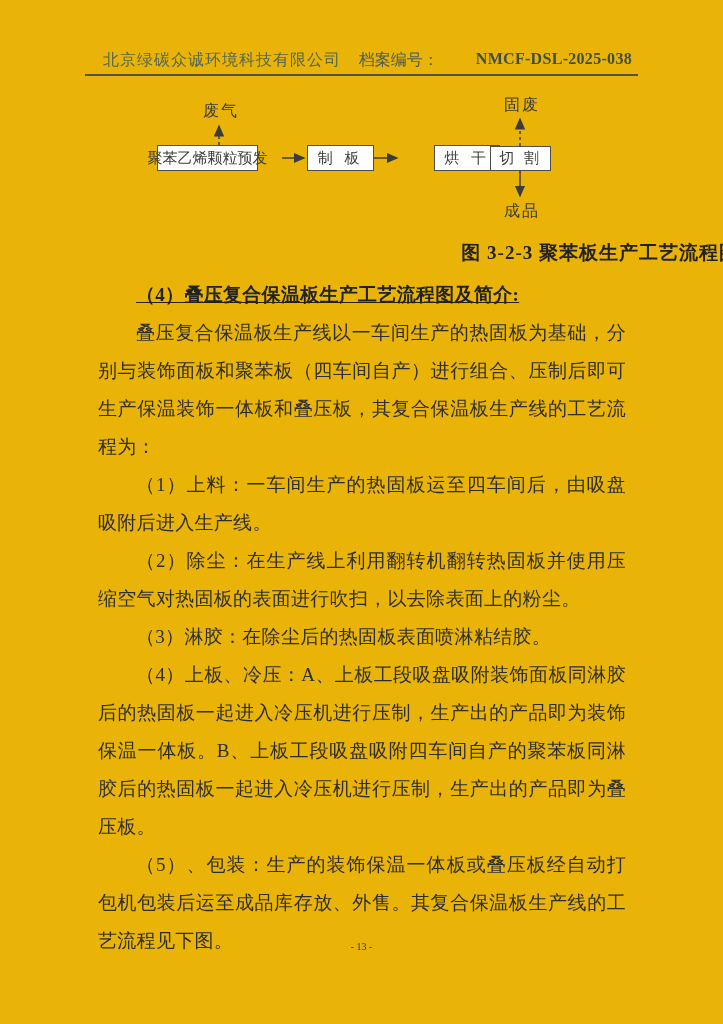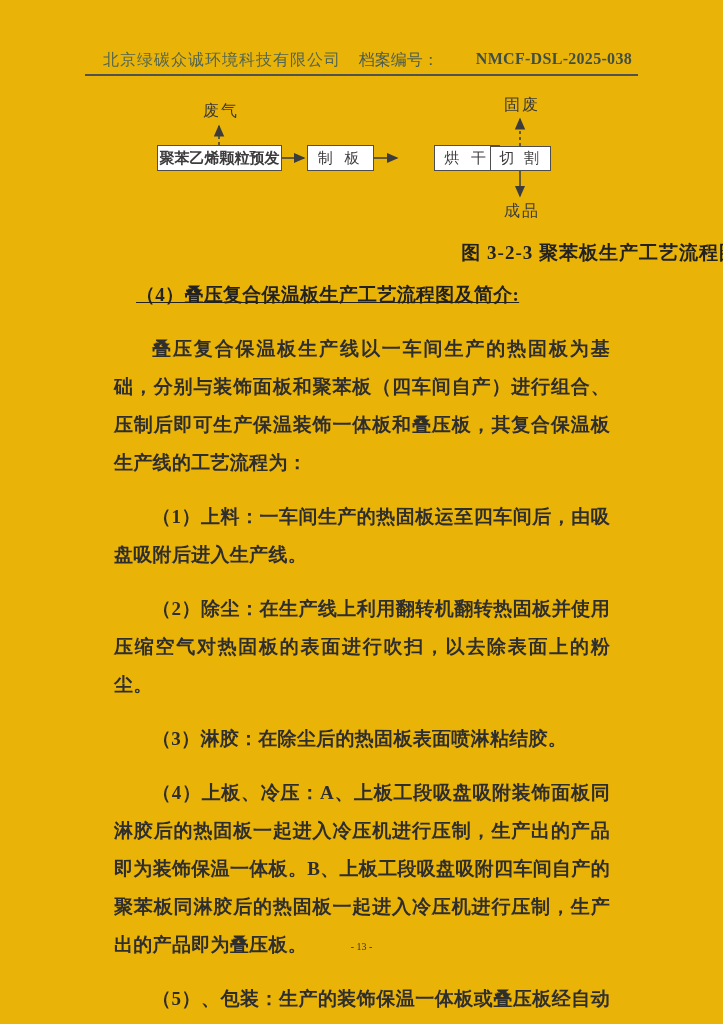--- a/index.html
+++ b/index.html
@@ -47,21 +47,21 @@
   }
   
   .body-text{
     position:absolute;left:98px;top:276px;width:528px;
     font-size:19px;line-height:38px;text-align:justify;
     color:#2e2e2e;
   }
   .body-text .heading{
     font-weight:bold;color:#222;text-indent:2em;margin:0;text-decoration:underline;
   }
-  .body-text p{margin:16px;text-indent:2em;letter-spacing:0.3px;font-weight:bold;}
+  .body-text p{margin:0;text-indent:2em;letter-spacing:0.3px;}
   
   .page-num{
     position:absolute;left:0;top:941px;width:723px;
     text-align:center;font-size:10px;color:#333;
   }
 </style>
 </head>
 <body>
 
 <div class="page">
@@ -90,21 +90,21 @@
 
       <line x1="520" y1="51" x2="520" y2="24" stroke="#3c3c3c" stroke-width="1.5" stroke-dasharray="3,3" marker-end="url(#ah)"></line>
 
       <line x1="520" y1="76" x2="520" y2="101" stroke="#3c3c3c" stroke-width="1.5" marker-end="url(#ah)"></line>
     </svg>
 
     <span class="flabel" style="left:203px;top:6px;">废气</span>
     <span class="flabel" style="left:504px;top:0px;">固废</span>
     <span class="flabel" style="left:504px;top:106px;">成品</span>
 
-    <div class="fbox" style="left:157px;top:50px;width:125px;height:26px;font-weight:bold;">聚苯乙烯颗粒预发</div>
+    <div class="fbox" style="left:157px;top:50px;width:101px;height:26px;">聚苯乙烯颗粒预发</div>
     <div class="fbox" style="left:307px;top:50px;width:67px;height:26px;letter-spacing:4px;">制 板</div>
     <div class="fbox" style="left:400px;top:50px;width:66px;height:26px;letter-spacing:4px;margin-left:34px;">烘 干</div>
     <div class="fbox" style="left:490px;top:51px;width:61px;height:25px;letter-spacing:3px;">切 割</div>
   </div>
 
   <div class="fig-caption">图 3-2-3 聚苯板生产工艺流程图</div>
 
   <div class="body-text">
     <p class="heading">（4）叠压复合保温板生产工艺流程图及简介:</p>
     <p>叠压复合保温板生产线以一车间生产的热固板为基础，分别与装饰面板和聚苯板（四车间自产）进行组合、压制后即可生产保温装饰一体板和叠压板，其复合保温板生产线的工艺流程为：</p>

